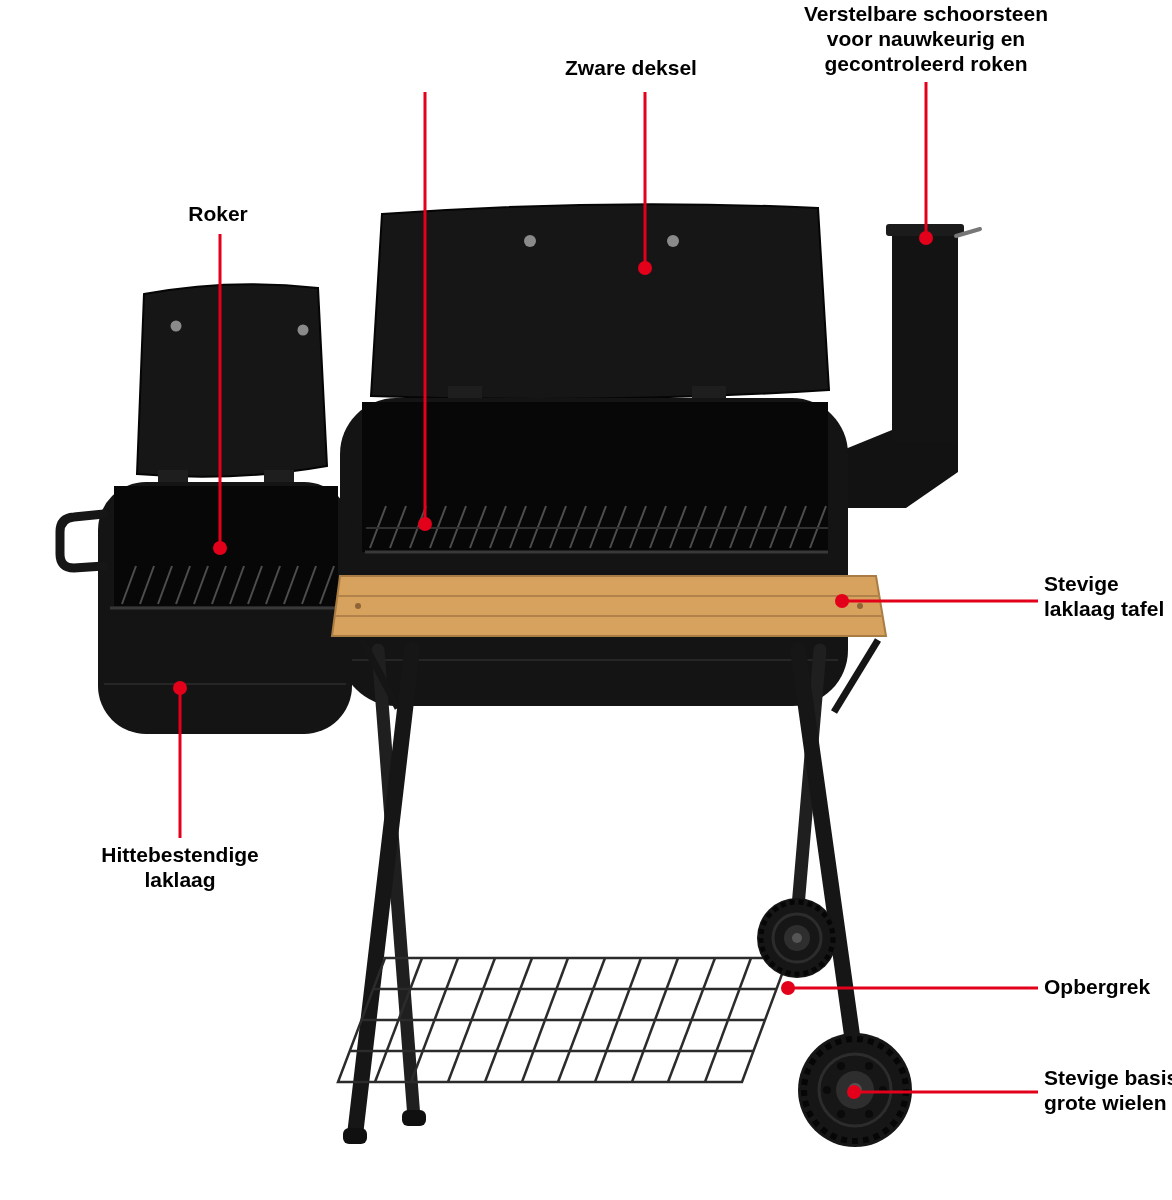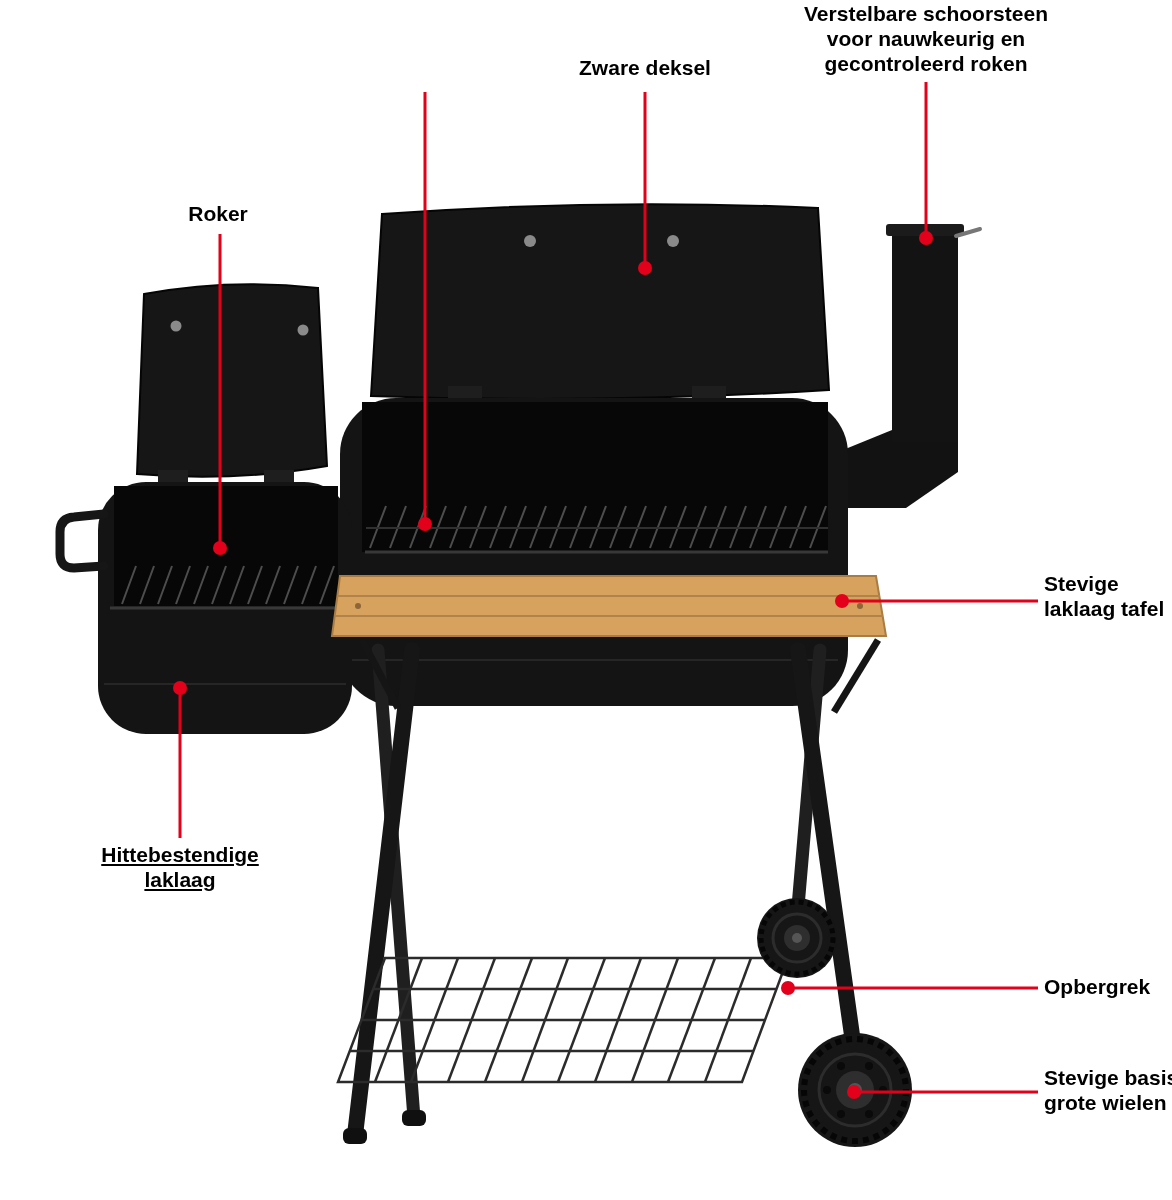--- a/index.html
+++ b/index.html
@@ -159,25 +159,25 @@
       <g>
         <line x1="998" y1="1092" x2="818" y2="1092"></line>
           <circle cx="814" cy="1092" r="7" stroke="none"></circle>
       </g>
     </g>
   </svg>
 
   <div class="label center" style="left:750px;top:2px;width:272px;">Verstelbare schoorsteen voor nauwkeurig en gecontroleerd roken</div>
 
 
-  <div class="label center" style="left:515px;top:56px;width:180px;">Zware deksel</div>
+  <div class="label center" style="left:501px;top:56px;width:180px;">Zware deksel</div>
 
   <div class="label center" style="left:128px;top:202px;width:100px;">Roker</div>
 
   <div class="label" style="left:1004px;top:572px;width:140px;">Stevige laklaag tafel</div>
 
-  <div class="label center" style="left:50px;top:843px;width:180px;text-decoration:underline;">Hittebestendige laklaag</div>
+  <div class="label center" style="left:50px;top:843px;width:180px;">Hittebestendige laklaag</div>
 
   <div class="label" style="left:1004px;top:975px;width:160px;">Opbergrek</div>
 
   <div class="label" style="left:1004px;top:1066px;width:185px;">Stevige basis met grote wielen</div>
 
 </div>
 
 </body></html>

